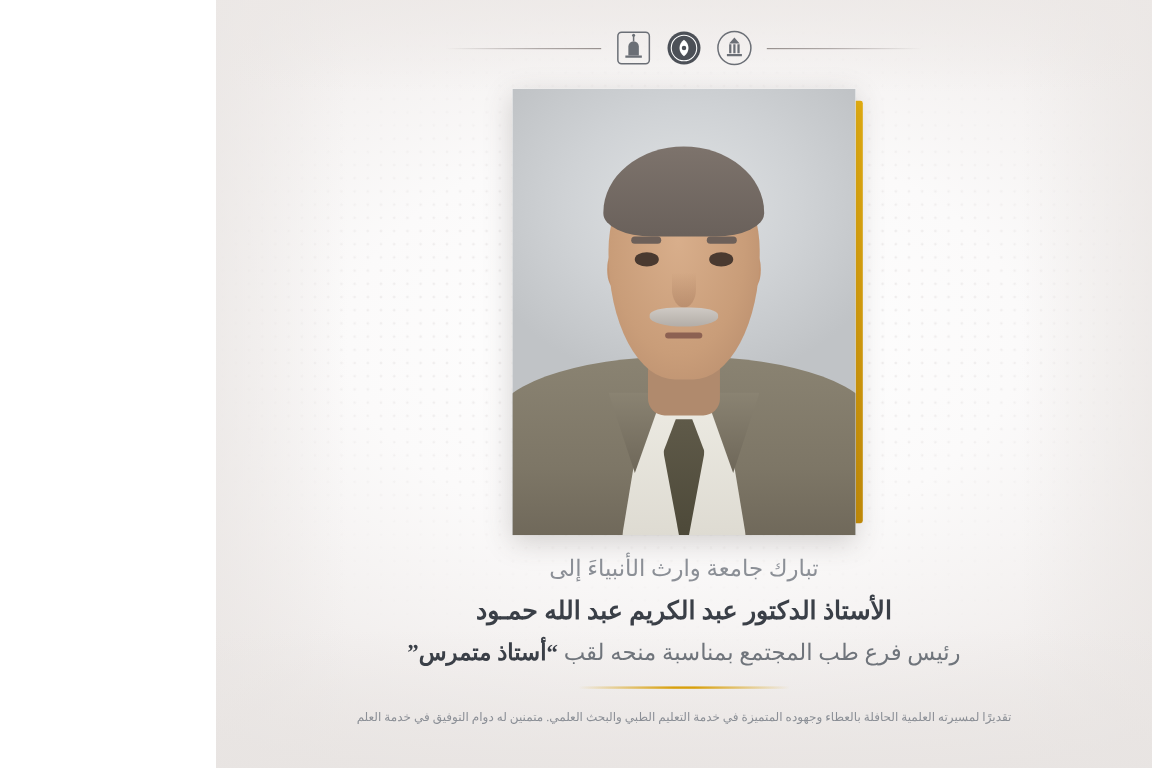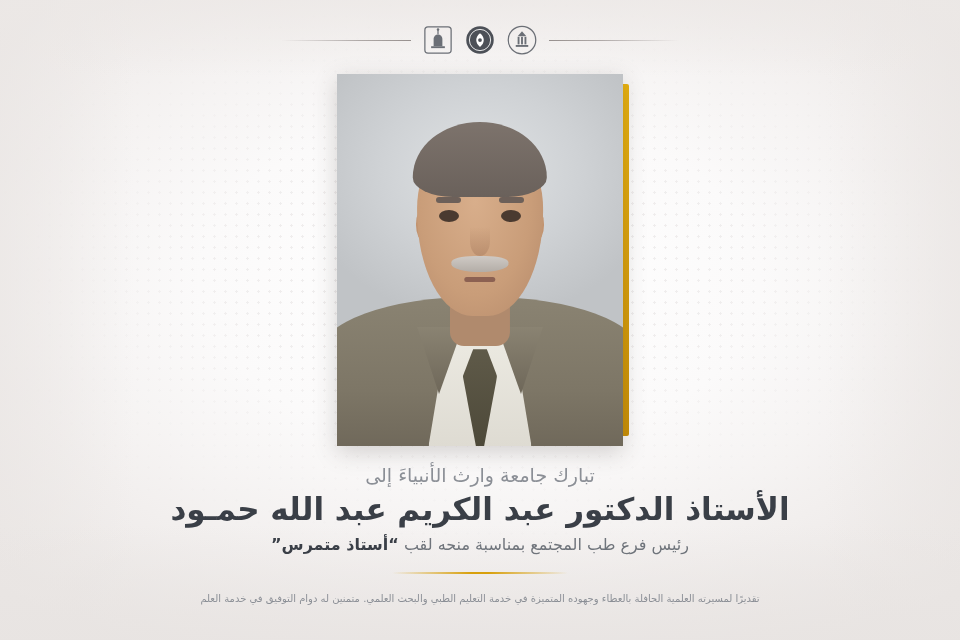--- a/index.html
+++ b/index.html
@@ -9,25 +9,26 @@
   }
   body {
     width: 960px;
     height: 640px;
     overflow: hidden;
     font-family: "DejaVu Sans", "Liberation Sans", sans-serif;
   }
 
   .poster {
     position: relative;
-    width: 960px;
+    width: 780px;
     height: 640px;
     background:
       radial-gradient(ellipse 700px 420px at 50% 44%, #ffffff 0%, #fbfafa 40%, #f2efee 72%, #eae6e4 100%);
     overflow: hidden;
+    font-family: Liberation Serif, serif;
   }
 
   
   .map-texture {
     position: absolute;
     inset: 0;
     background-image:
       radial-gradient(circle, rgba(160,150,150,0.30) 1.1px, transparent 1.3px);
     background-size: 11px 11px;
     -webkit-mask-image: radial-gradient(ellipse 560px 300px at 50% 42%, rgba(0,0,0,0.85) 0%, rgba(0,0,0,0.55) 45%, rgba(0,0,0,0.12) 72%, rgba(0,0,0,0) 100%);
@@ -259,28 +260,28 @@
   }
   .line1 {
     color: #8b8f96;
     font-size: 19px;
     line-height: 30px;
     font-weight: normal;
     letter-spacing: 0.2px;
   }
   .line2 {
     color: #3a3f47;
-    font-size: 31px;
+    font-size: 21px;
     line-height: 34px;
     font-weight: bold;
     margin-top: 2px;
   }
   .line3 {
     color: #6f747b;
-    font-size: 16px;
+    font-size: 19px;
     line-height: 30px;
     margin-top: 4px;
   }
   .line3 .title-quote {
     color: #3a3f47;
     font-weight: bold;
   }
 
   .divider {
     width: 176px;

